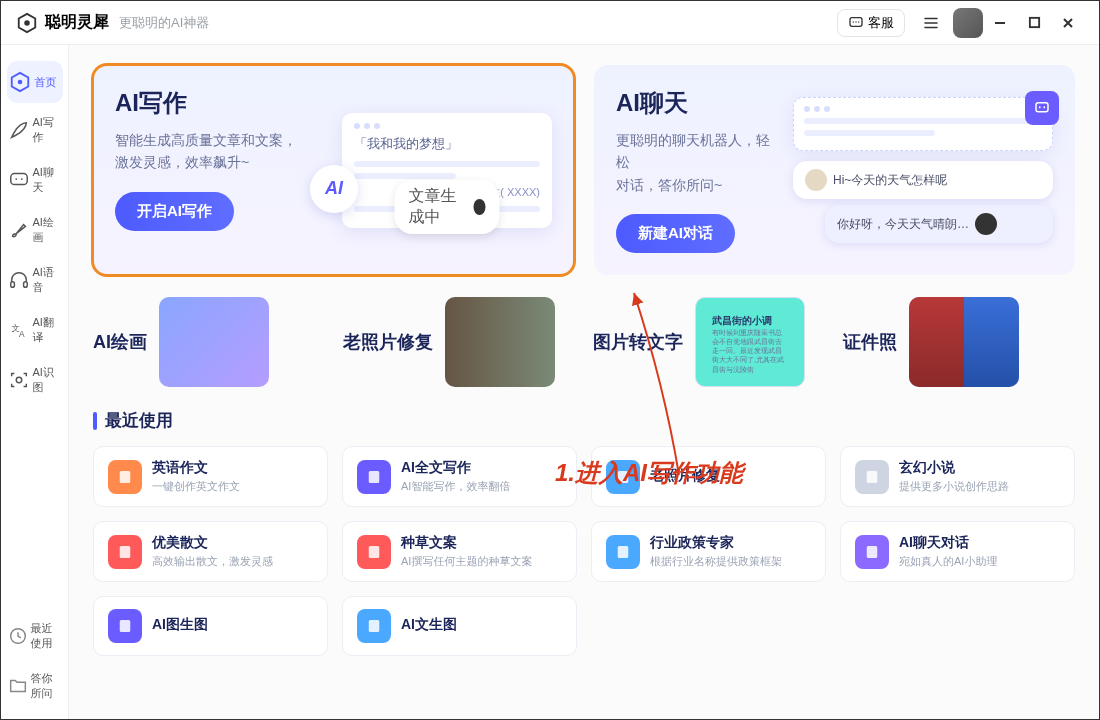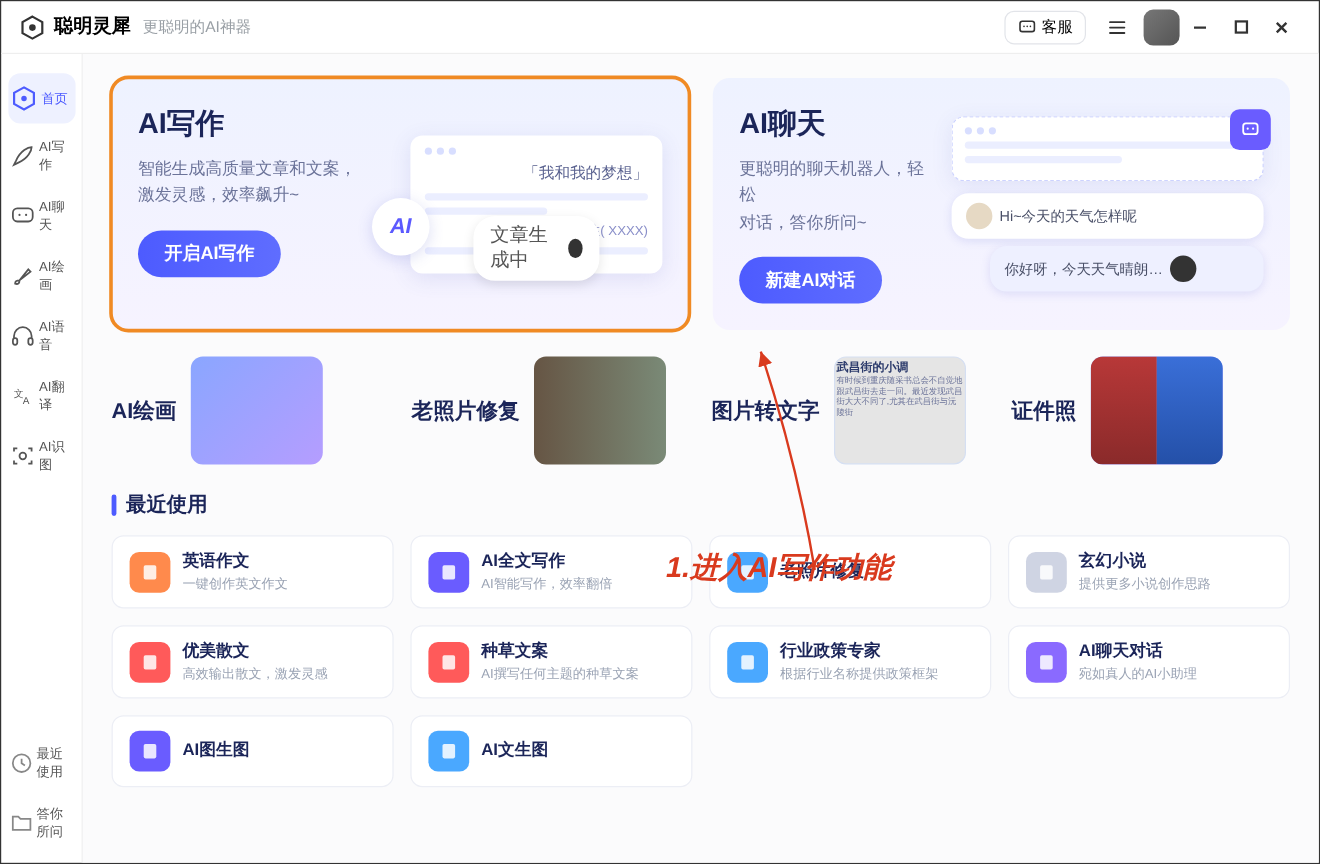--- a/index.html
+++ b/index.html
@@ -33,41 +33,41 @@
 .hero-card { flex: 1; background: linear-gradient(180deg,#eef2ff,#f6f3ff); border-radius: 14px; padding: 22px; position: relative; display: flex; gap: 18px; min-height: 210px; }
 .hero-card.highlight { outline: 3px solid #f08a24; outline-offset: -1px; }
 .hero-left { flex: 1; }
 .hero-title { font-size: 24px; font-weight: 800; color: #1b2559; margin-bottom: 10px; }
 .hero-desc { font-size: 14px; color: #6b7399; line-height: 1.6; margin-bottom: 18px; }
 .hero-btn { display: inline-block; background: linear-gradient(90deg,#4d5bff,#5f6dff); color: #fff; font-size: 15px; font-weight: 700; padding: 10px 22px; border-radius: 24px; cursor: pointer; }
 .hero-right { flex: 1; display: flex; align-items: center; justify-content: center; position: relative; }
 .mock-editor { width: 210px; background: #fff; border-radius: 10px; padding: 10px 12px; box-shadow: 0 4px 18px rgba(70,80,180,.12); position: relative; }
 .mock-dots { display: flex; gap: 4px; margin-bottom: 6px; }
 .mock-dots span { width: 6px; height: 6px; border-radius: 50%; background: #d8deff; }
-.mock-line { color: #5a6290; font-size: 13px; text-align: right; margin: 4px 0 8px; }
+.mock-line { color: #5a6290; font-size: 13px; text-align: left; margin: 4px 0 8px; }
 .mock-skel { height: 6px; background: #ebeeff; border-radius: 3px; margin: 6px 0; }
 .mock-skel.short { width: 55%; }
 .mock-annot { font-size: 11px; color: #8a8fc9; text-align: right; margin-top: 2px; }
 .mock-ai-badge { position: absolute; left: -32px; top: 52px; width: 48px; height: 48px; border-radius: 50%; background: #fff; color: #5b59ff; font-weight: 800; font-style: italic; font-size: 18px; display: flex; align-items: center; justify-content: center; box-shadow: 0 3px 12px rgba(80,90,200,.2); }
 .mock-status { position: absolute; bottom: -6px; left: 50%; transform: translateX(-50%); background: #fff; border-radius: 18px; padding: 6px 14px; font-size: 16px; color: #555; box-shadow: 0 3px 10px rgba(0,0,0,.1); display: flex; align-items: center; gap: 6px; }
 .mock-status .dot-logo { width: 16px; height: 16px; background: #333; border-radius: 50%; }
 .chat-preview { width: 260px; position: relative; }
 .chat-bubble { background: #fff; border-radius: 14px; padding: 8px 12px; font-size: 12px; color: #4a5068; box-shadow: 0 2px 8px rgba(80,90,200,.15); margin-top: 6px; display: flex; align-items: center; gap: 6px; }
 .chat-bubble.right { background: #eef0ff; margin-left: 32px; }
 .chat-ava { width: 22px; height: 22px; border-radius: 50%; background: #e6d9c4; flex-shrink: 0; }
 .chat-badge { position: absolute; right: -6px; top: -6px; width: 34px; height: 34px; background: #6a5cff; border-radius: 8px; display: flex; align-items: center; justify-content: center; }
 .skel-block { background: #fff; border-radius: 10px; padding: 8px 10px; box-shadow: 0 4px 18px rgba(70,80,180,.1); margin-bottom: 10px; border: 1px dashed #cdd3ff; }
 
 
 .tile-row { display: flex; gap: 18px; margin-bottom: 22px; }
 .tile { flex: 1; display: flex; align-items: center; gap: 12px; cursor: pointer; }
 .tile-title { font-size: 18px; font-weight: 800; color: #1b2559; }
 .tile-thumb { width: 110px; height: 90px; border-radius: 10px; background: linear-gradient(135deg,#8aa6ff,#b59dff); position: relative; overflow: hidden; flex-shrink: 0; }
 .tile-thumb.photo { background: linear-gradient(90deg,#665544,#7a8a77); }
-.tile-thumb.ocr { background: #e5e5e5; border: 1px solid #d5dff2; padding: 1px; }
+.tile-thumb.ocr { background: #5eead4; border: 1px solid #d5dff2; padding: 16px; }
 .tile-thumb.ocr .ocr-title { font-size: 10px; color: #2b3a6b; font-weight: 700; }
 .tile-thumb.ocr .ocr-line { font-size: 7px; color: #6b7399; line-height: 1.3; }
 .tile-thumb.id { display: flex; }
 .tile-thumb.id .half { flex: 1; }
 .tile-thumb.id .half.red { background: linear-gradient(180deg,#b83838,#8a2a2a); }
 .tile-thumb.id .half.blue { background: linear-gradient(180deg,#3a6fd8,#2450a8); }
 
 
 .annotation { position: absolute; color: #d93a1e; font-size: 24px; font-weight: 700; font-style: italic; }
 

